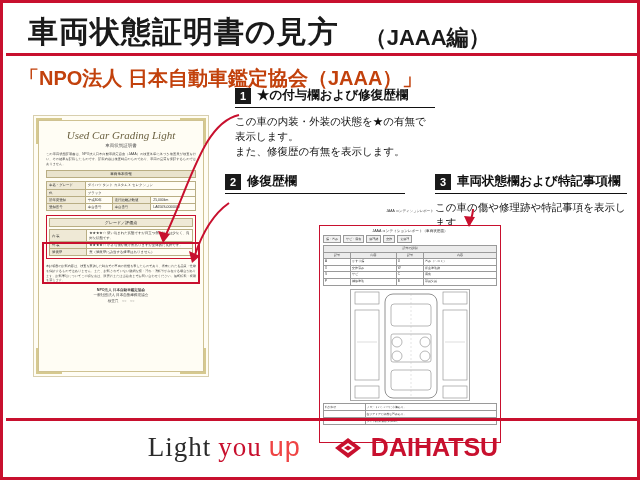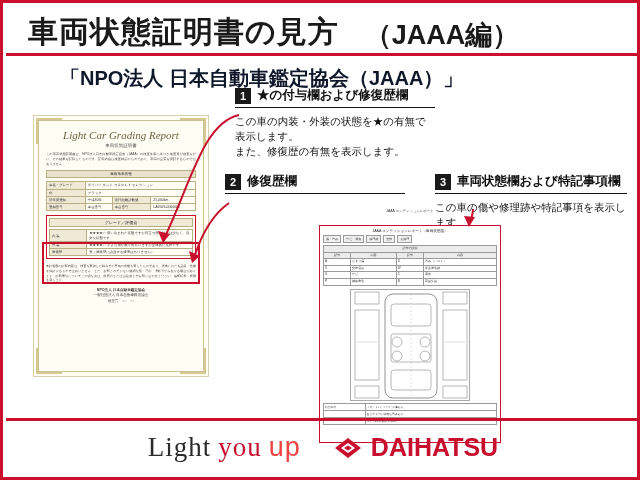--- a/index.html
+++ b/index.html
@@ -20,29 +20,28 @@
   .header {
     position:absolute; left:3px; top:3px; width:634px; height:50px;
     border-bottom: 3px solid #c8102e;
     display:flex; align-items:flex-end; padding-left:22px;
   }
   .header-title {
     font-size: 30px; font-weight: bold; color:#1a1a1a; letter-spacing:1px;
     white-space: nowrap;
   }
   .header-sub {
-    font-size: 27px; font-weight: bold; color:#1a1a1a; margin-left:26px;
+    font-size: 22px; font-weight: bold; color:#1a1a1a; margin-left:26px;
     white-space: nowrap;
   }
   
   .subheading {
     position:absolute; left:16px; top:62px;
-    font-size: 20px; font-weight: bold; color:#0f172a;
+    font-size: 20px; font-weight: bold; color:#c2410c;
     white-space: nowrap;
-    margin-left: 41px;
   }
   
   .sec { position:absolute; }
   .sec-head { display:flex; align-items:center; }
   .badge {
     width:16px; height:16px; background:#1a1a1a; color:#fff;
     font-size:11px; font-weight:bold; line-height:16px; text-align:center;
     margin-right:6px; flex:none;
   }
   .sec-title {
@@ -206,21 +205,21 @@
       <div>この車の傷や修理跡や特記事項を表示します。</div>
     </div>
   </div>
 
   <div class="cert">
     <div class="cert-corner tl"></div>
     <div class="cert-corner tr"></div>
     <div class="cert-corner bl"></div>
     <div class="cert-corner br"></div>
     <div class="cert-inner">
-      <div class="cert-title">Light Car Grading Report</div>
+      <div class="cert-title">Used Car Grading Light</div>
       <div class="cert-stamp">車両状態証明書</div>
       <div class="cert-para">この車両状態証明書は、NPO法人日本自動車鑑定協会（JAAA）の検査基準に基づき検査員が検査を行い、その結果を記載したものです。記載内容は検査時点のものであり、車両の品質を保証するものではありません。</div>
       <div class="cert-band">車両基本情報</div>
 
       <table class="cert-tbl">
         <tbody>
             <tr>
           <td class="lbl">車名・グレード</td>
           <td colspan="3">ダイハツ タント カスタムＸ セレクション</td>
         </tr>

